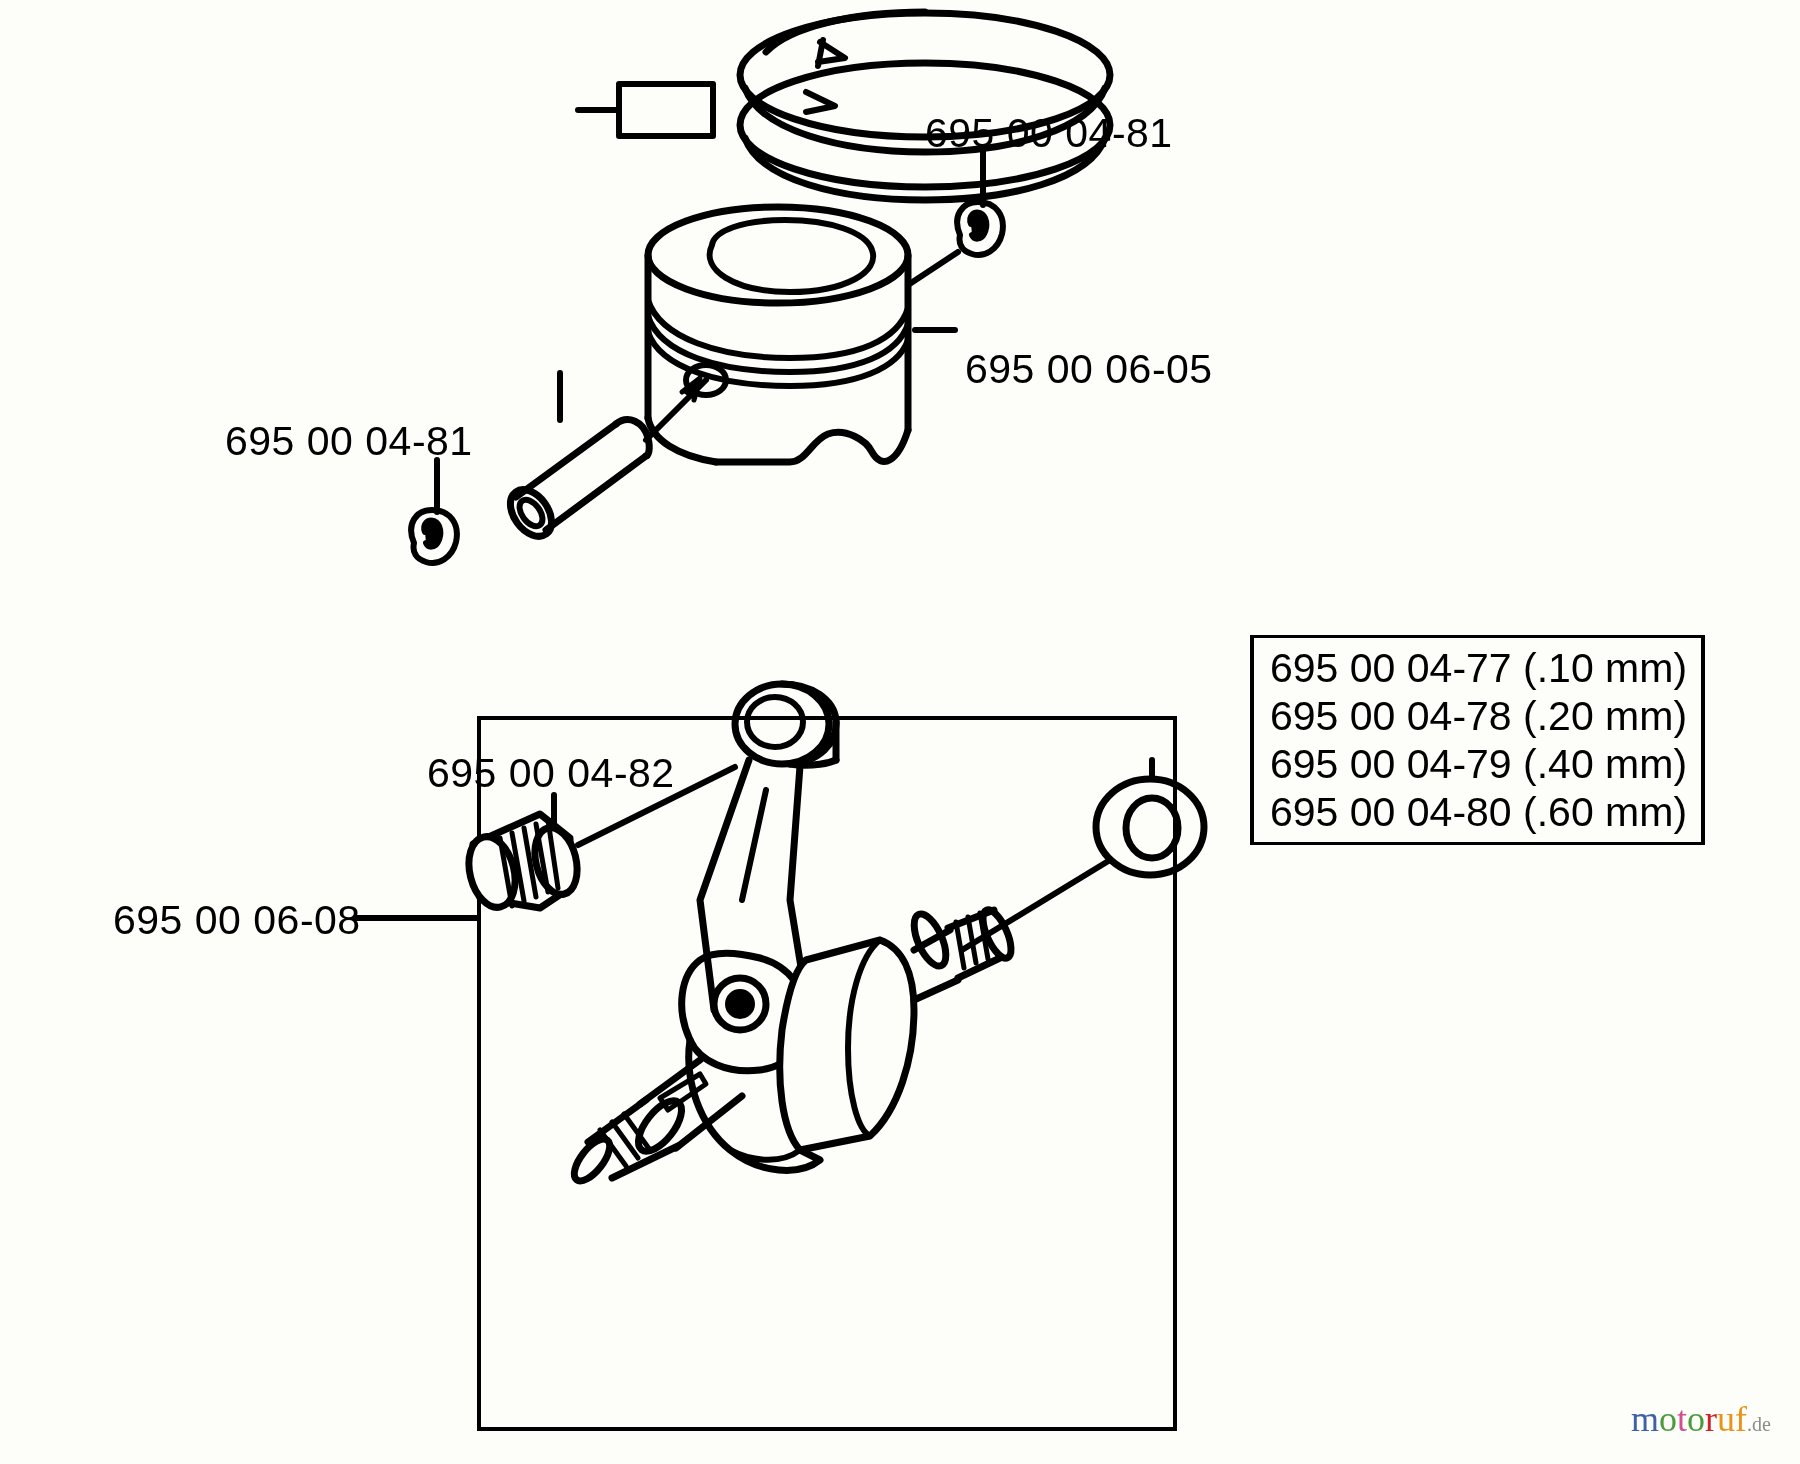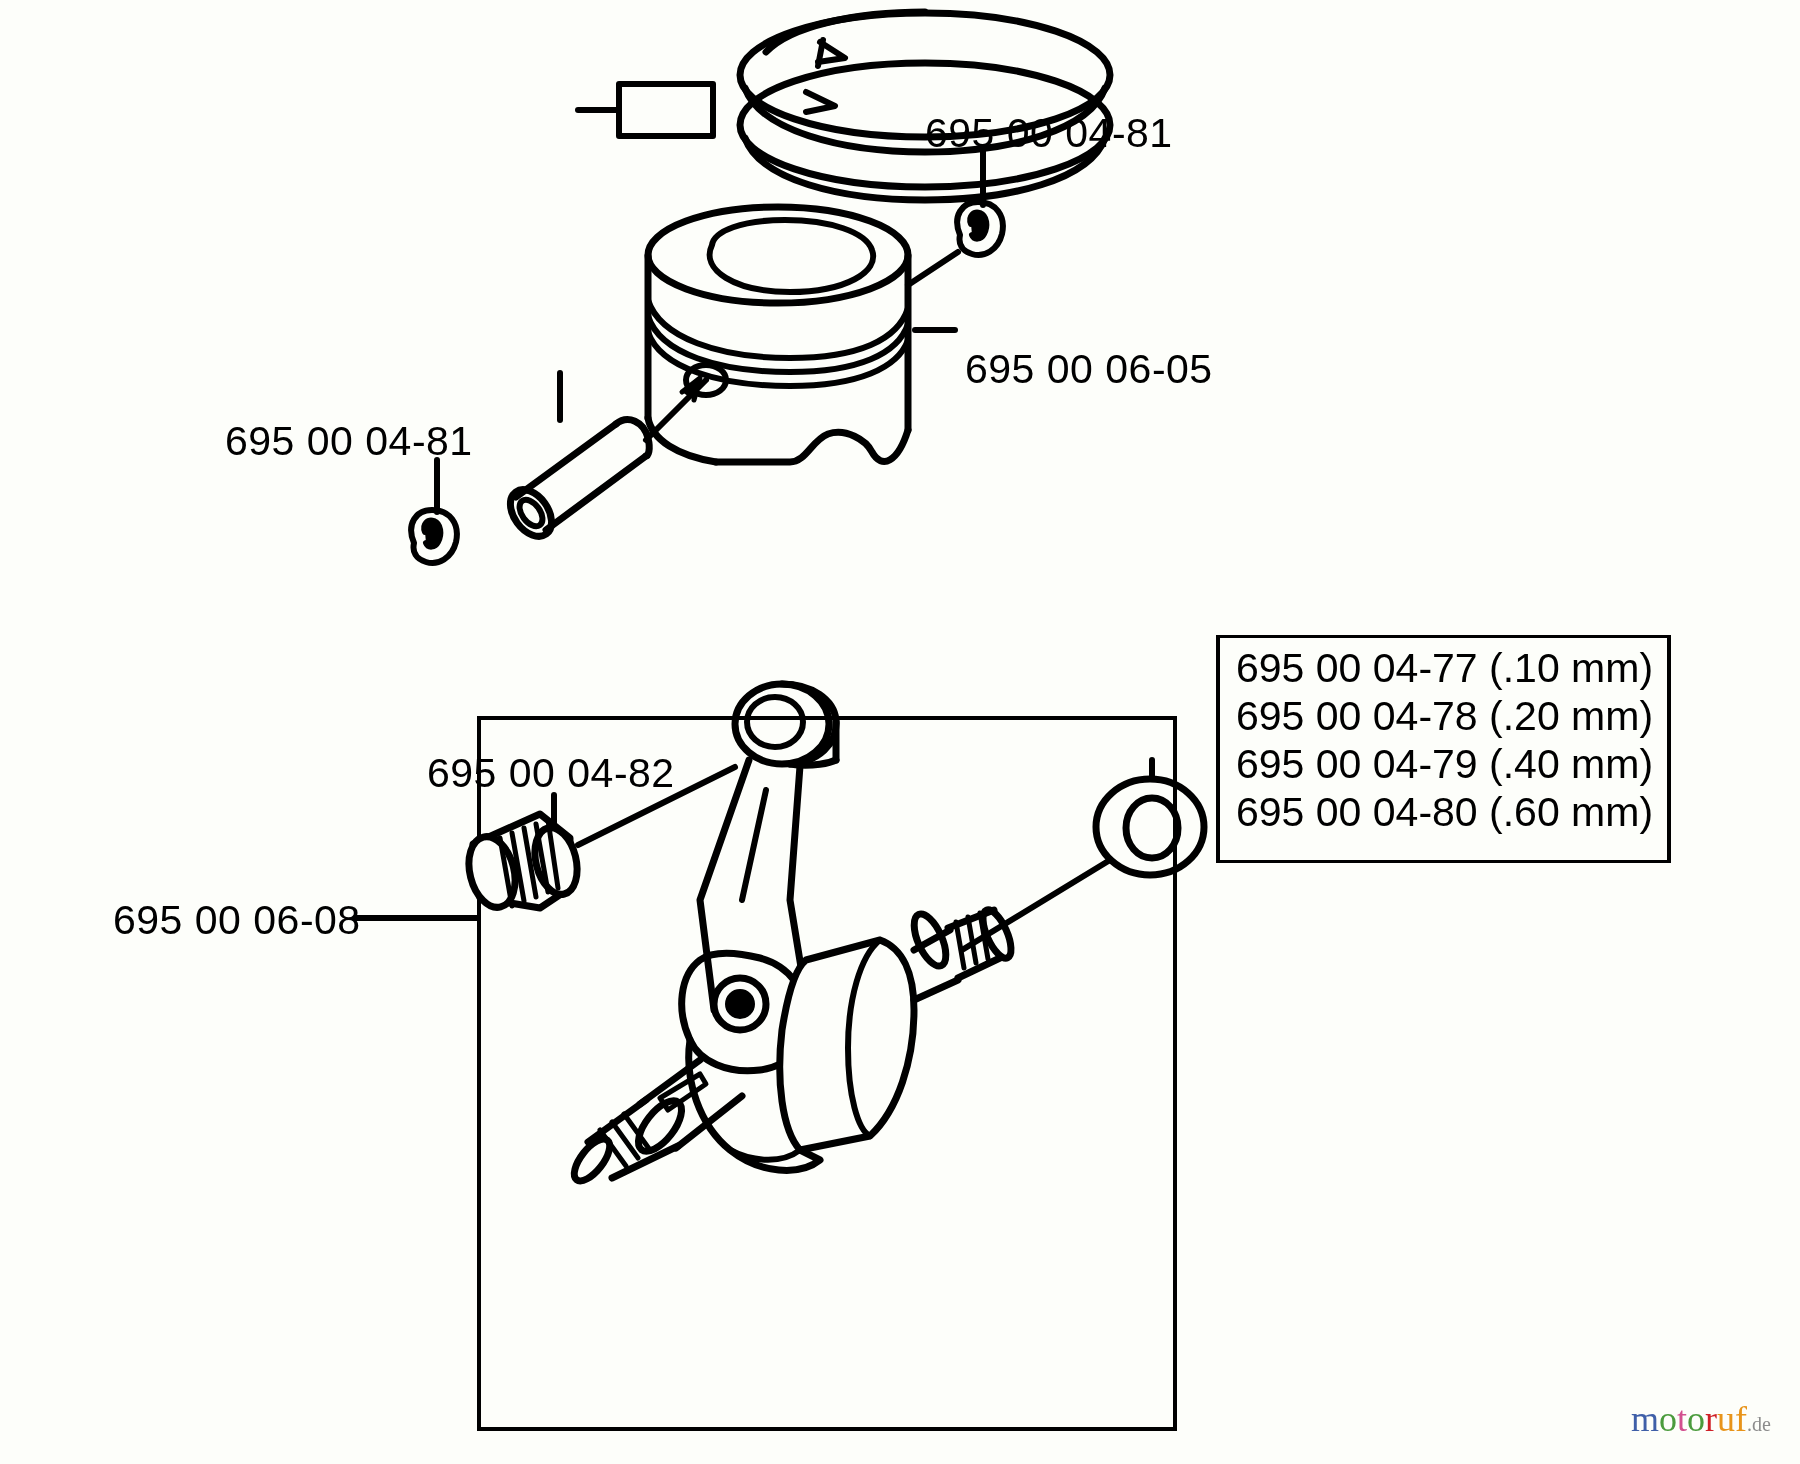--- a/index.html
+++ b/index.html
@@ -18,27 +18,27 @@
   .lbl {
     position: absolute;
     color: #000000;
     font-size: 41px;
     letter-spacing: 0.5px;
     white-space: nowrap;
     font-family: "Liberation Sans", sans-serif;
   }
   .shim-table {
     position: absolute;
-    left: 1216px;
+    left: 1250px;
     top: 635px;
     border-left: 4px solid #000;
     border-right: 4px solid #000;
     border-top: 3px solid #000;
     border-bottom: 3px solid #000;
-    padding: 6px 14px 24px 16px;
+    padding: 6px 14px 6px 16px;
     background: #fdfefa;
   }
   .shim-row {
     font-size: 41px;
     line-height: 48px;
     white-space: nowrap;
     color: #000;
     font-family: "Liberation Sans", sans-serif;
   }
   .crank-box {

